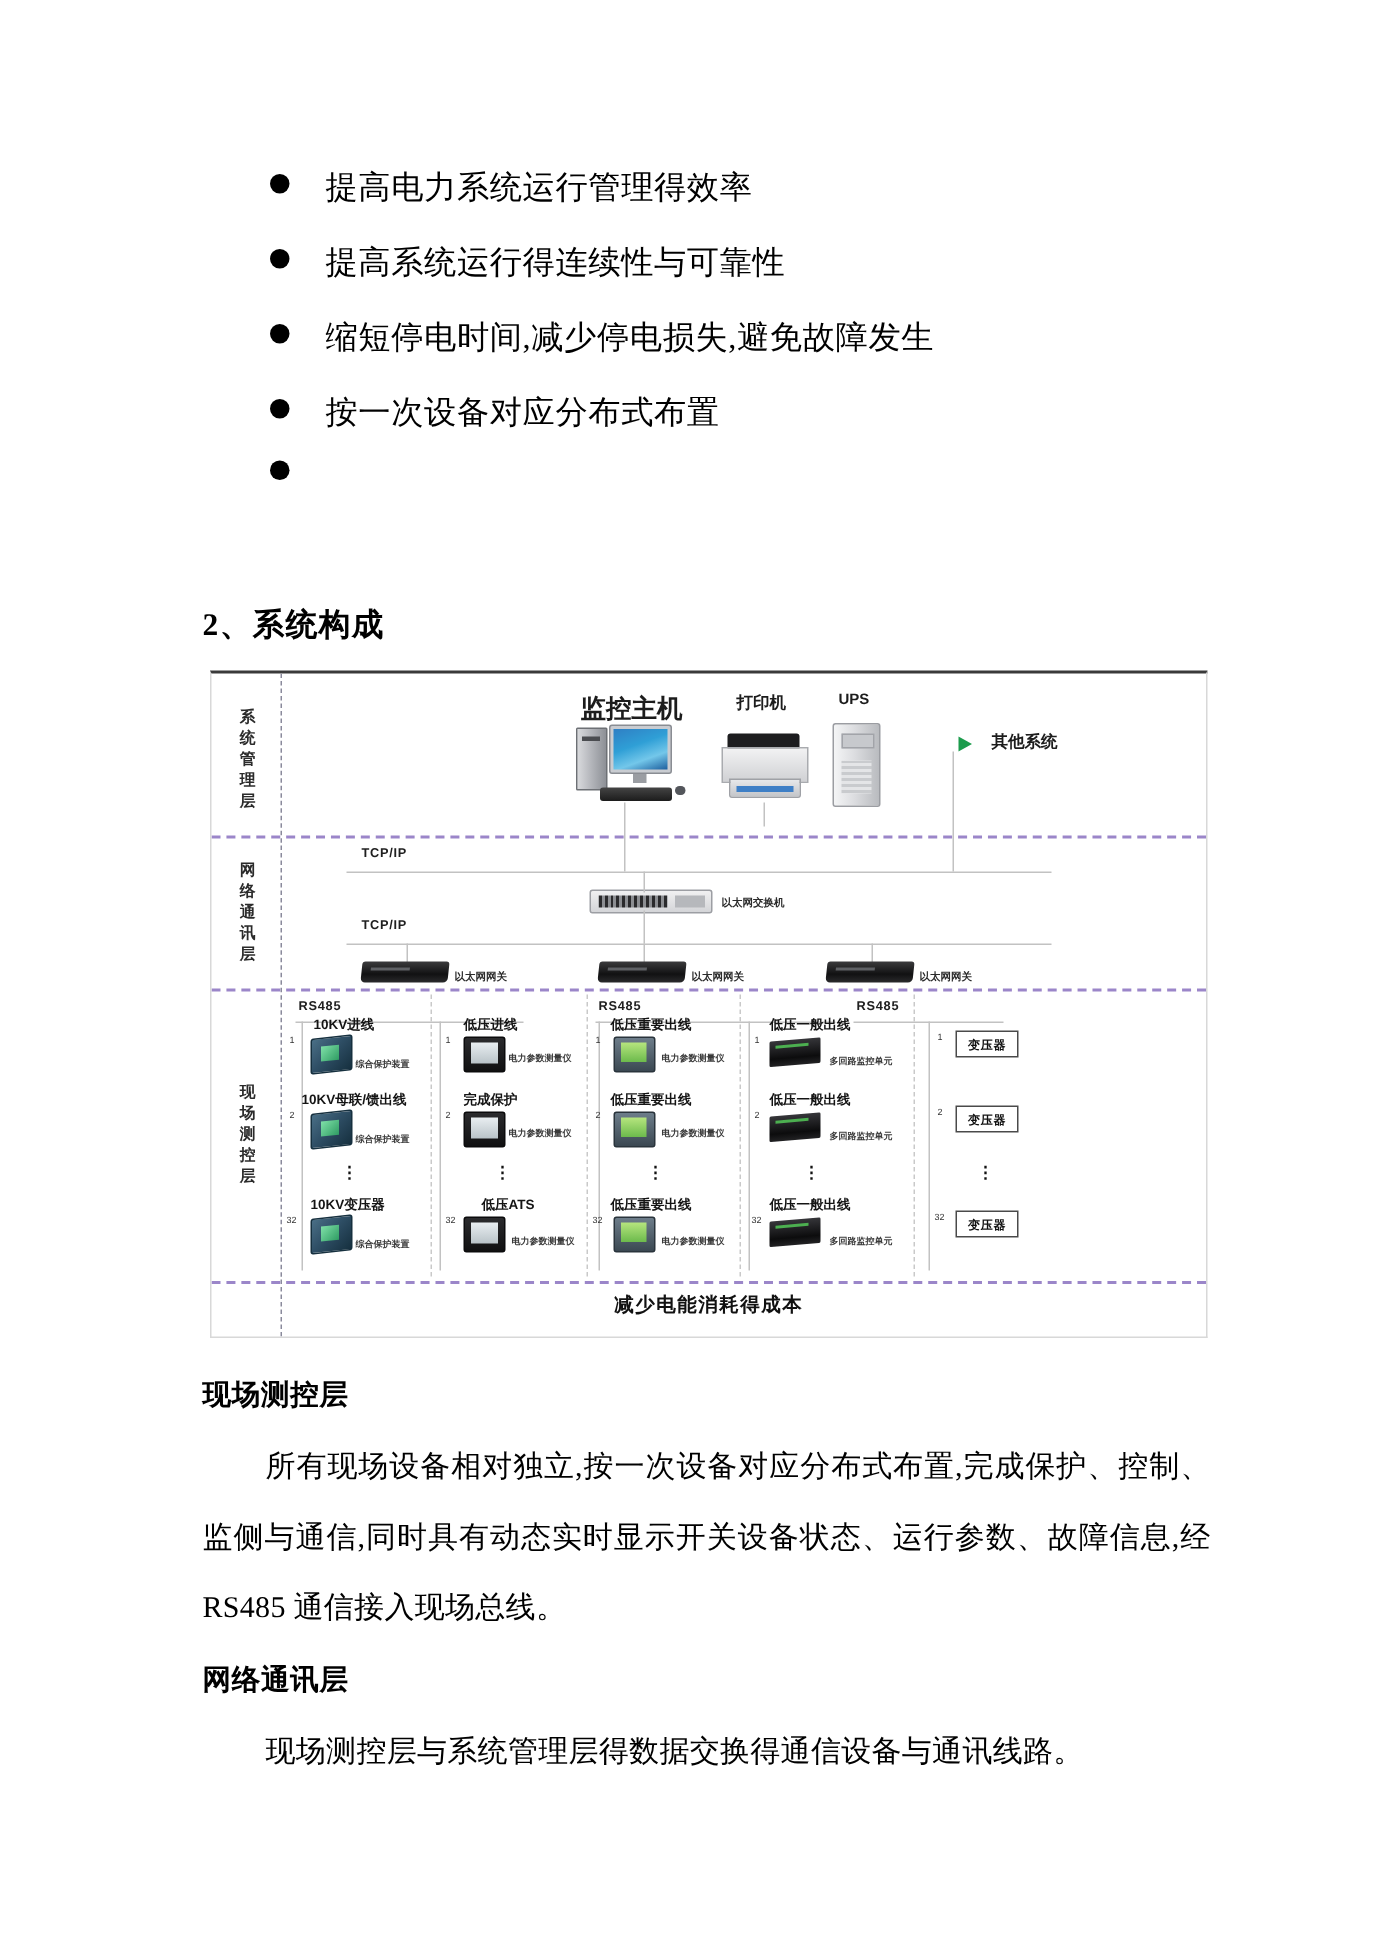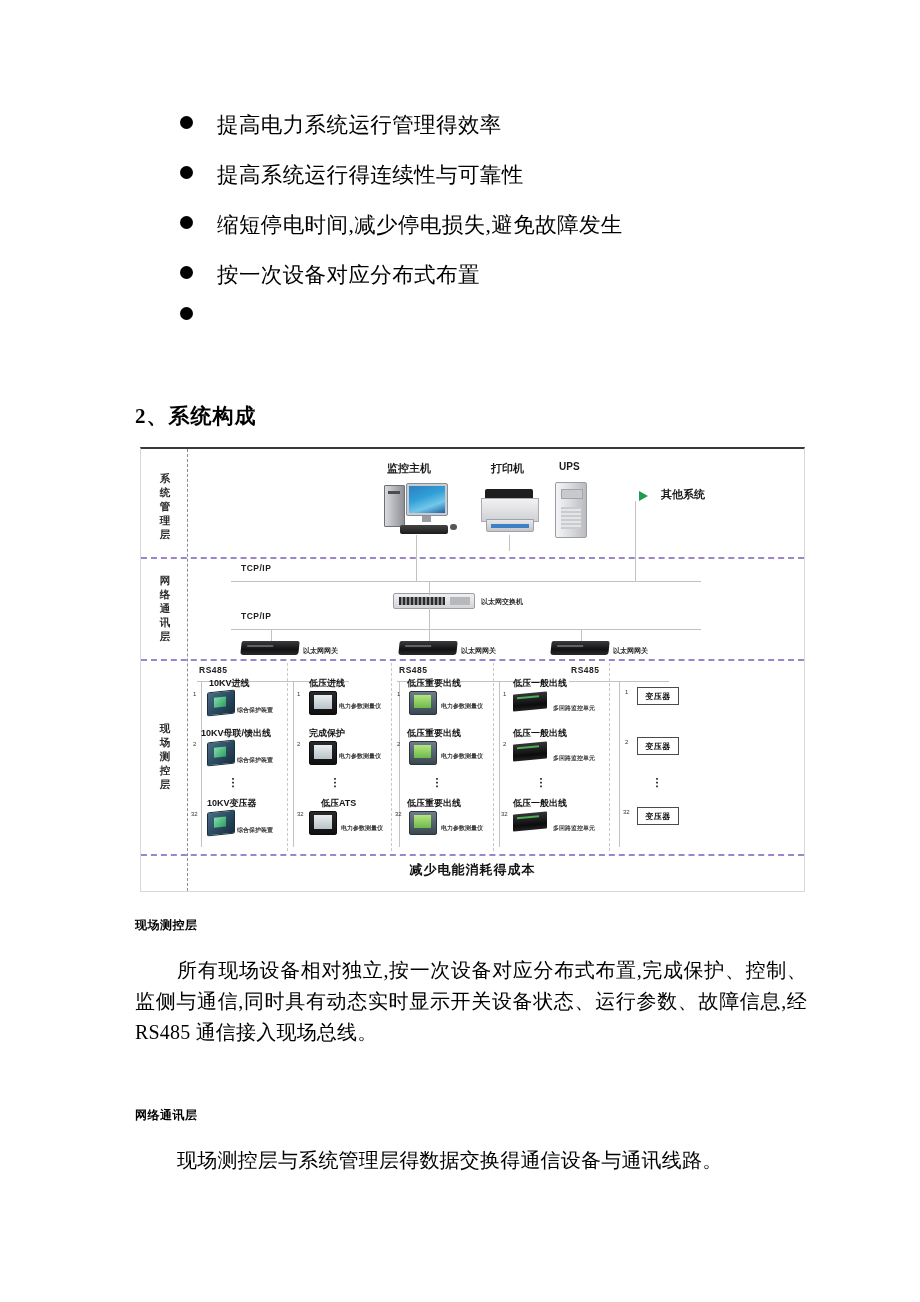--- a/index.html
+++ b/index.html
@@ -392,30 +392,30 @@
     letter-spacing: 2px;
     white-space: nowrap;
     pointer-events: none;
   }
 
   
   .sec-heading {
     position: absolute;
     left: 135px;
     font-family: "Liberation Sans", "DejaVu Sans", sans-serif;
-    font-size: 12px;
+    font-size: 19px;
     font-weight: bold;
     letter-spacing: 0.5px;
   }
   .body-para {
     position: absolute;
     left: 135px;
     width: 672px;
     font-size: 20px;
-    line-height: 31px;
+    line-height: 47px;
     text-align: justify;
     text-justify: inter-character;
     letter-spacing: 0.2px;
   }
   .indent2 { text-indent: 42px; }
 </style>
 </head>
 <body>
 
 <div class="page">
@@ -470,21 +470,21 @@
         <span>层</span>
       </div>
       <div class="layer-name" style="top:272px;">
         <span>现</span>
         <span>场</span>
         <span>测</span>
         <span>控</span>
         <span>层</span>
       </div>
 
-      <div class="dg-label" style="left:246px; top:12px; font-size:11px;">监控主机</div>
+      <div class="dg-label" style="left:246px; top:12px; font-size:17px;">监控主机</div>
       <div class="dg-label" style="left:350px; top:12px; font-size:11px;">打印机</div>
       <div class="dg-label" style="left:418px; top:12px; font-size:10px;">UPS</div>
 
       <div class="pc-icon" style="left:243px; top:34px;">
         <div class="pc-tower"></div>
         <div class="pc-monitor">
             <div class="pc-screen"></div>
           </div>
         <div class="pc-stand"></div>
         <div class="pc-keyboard"></div>

